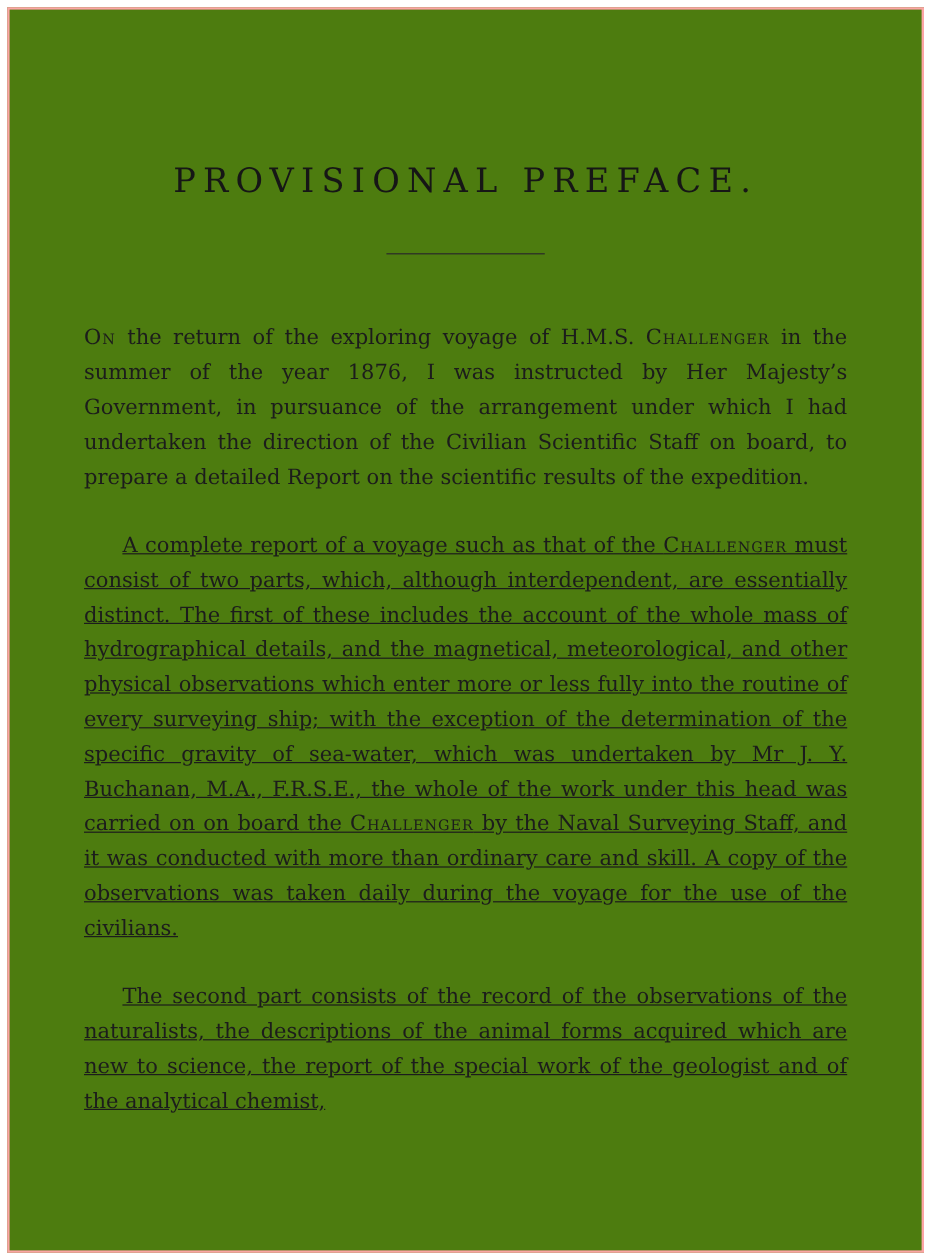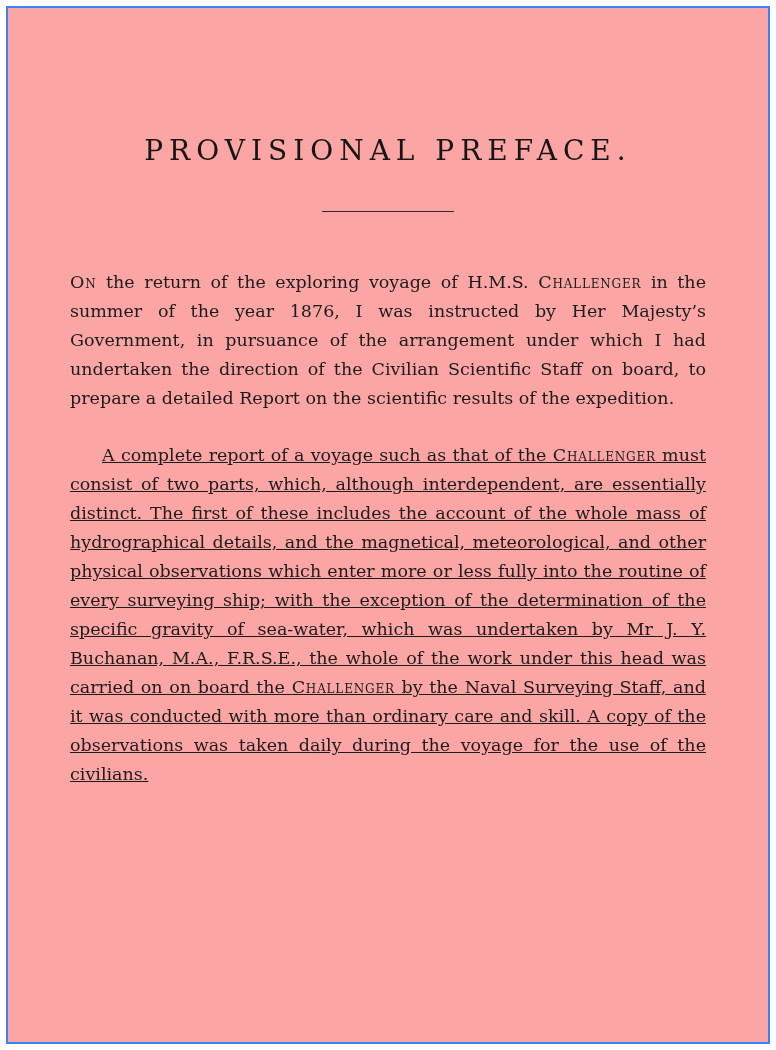--- a/index.html
+++ b/index.html
@@ -10,22 +10,22 @@
   body {
     width: 776px;
     height: 1050px;
     position: relative;
     font-family: "DejaVu Serif", "Liberation Serif", serif;
     color: #1e1e1e;
   }
   .page {
     position: absolute;
     inset: 6px;
-    border: 2px solid #3b82f6;
-    background: #fca5a5;
+    border: 2px solid #fca5a5;
+    background: #4d7c0f;
     box-sizing: border-box;
     overflow: hidden;
   }
   .title {
     margin: 126px 0 0 0;
     text-align: center;
     font-weight: normal;
     font-size: 28px;
     letter-spacing: 6px;
     color: #161616;
@@ -60,14 +60,15 @@
 </style>
 </head>
 <body>
 
 <div class="page">
   <h1 class="title">PROVISIONAL PREFACE.</h1>
   <div class="rule"></div>
   <div class="content" id="paragraphs">
       <p class="para"><span class="sc">On</span><span> the return of the exploring voyage of H.M.S. </span><span class="sc">Challenger</span><span> in the summer of the year 1876, I was instructed by Her Majesty’s Government, in pursuance of the arrangement under which I had undertaken the direction of the Civilian Scientific Staff on board, to prepare a detailed Report on the scientific results of the expedition.</span></p>
       <p class="para indent"><span>A complete report of a voyage such as that of the </span><span class="sc">Challenger</span><span> must consist of two parts, which, although interdependent, are essentially distinct.  The first of these includes the account of the whole mass of hydrographical details, and the magnetical, meteorological, and other physical observations which enter more or less fully into the routine of every surveying ship; with the exception of the determination of the specific gravity of sea-water, which was undertaken by Mr J. Y. Buchanan, M.A., F.R.S.E., the whole of the work under this head was carried on on board the </span><span class="sc">Challenger</span><span> by the Naval Surveying Staff, and it was conducted with more than ordinary care and skill.  A copy of the observations was taken daily during the voyage for the use of the civilians.</span></p>
+      <p class="para indent"><span>The second part consists of the record of the observations of the naturalists, the descriptions of the animal forms acquired which are new to science, the report of the special work of the geologist and of the analytical chemist,</span></p>
     </div>
 </div>
 
 </body></html>

